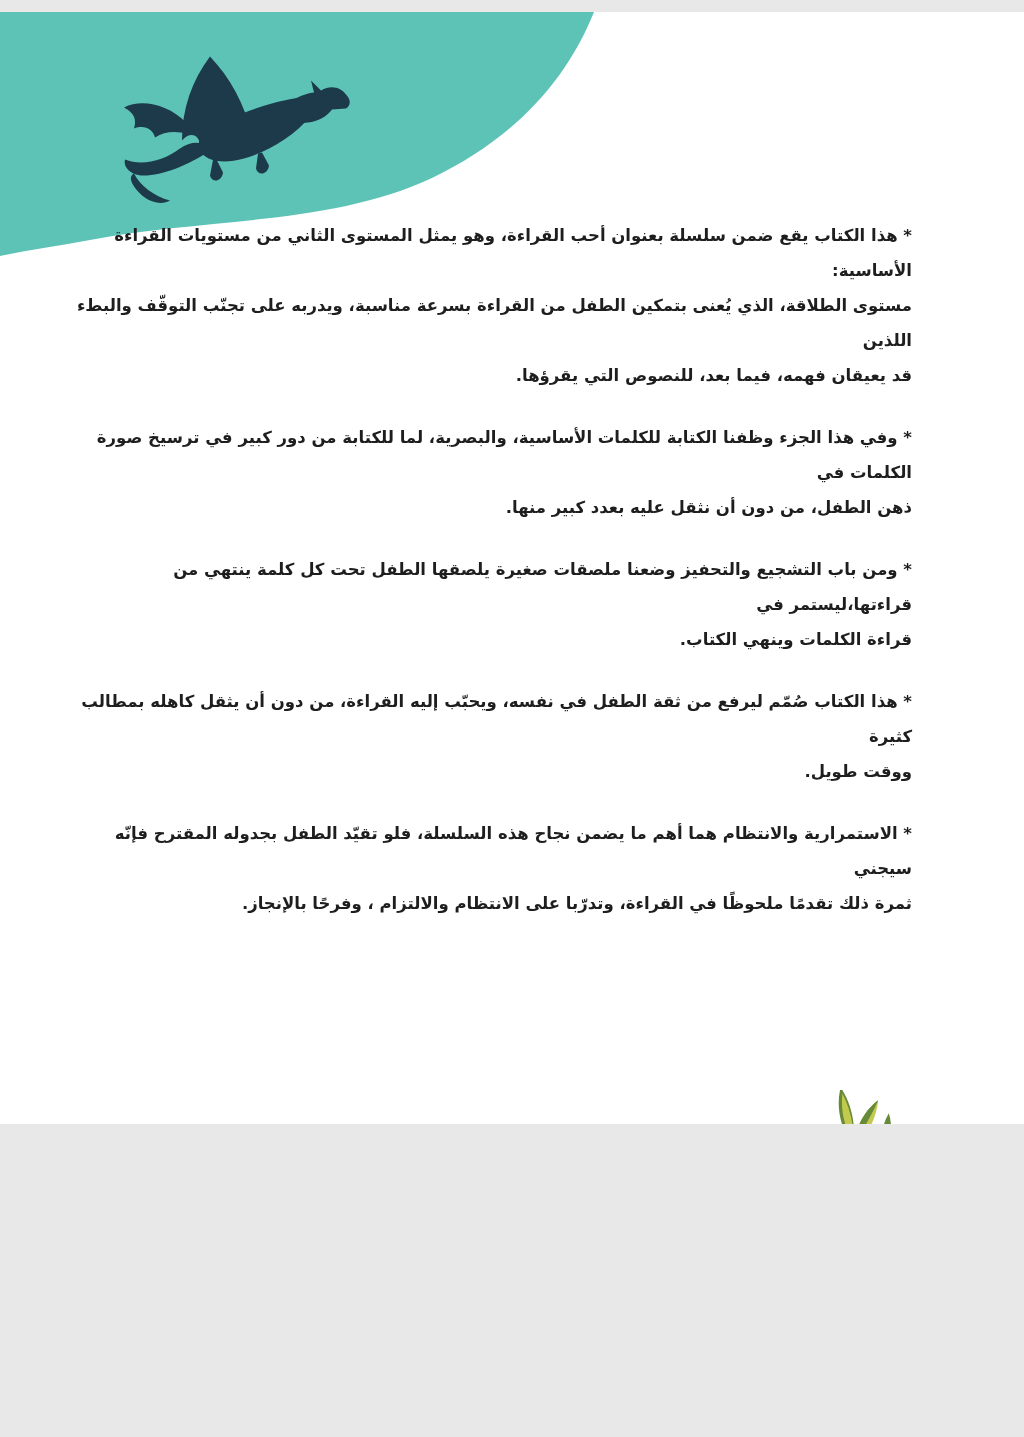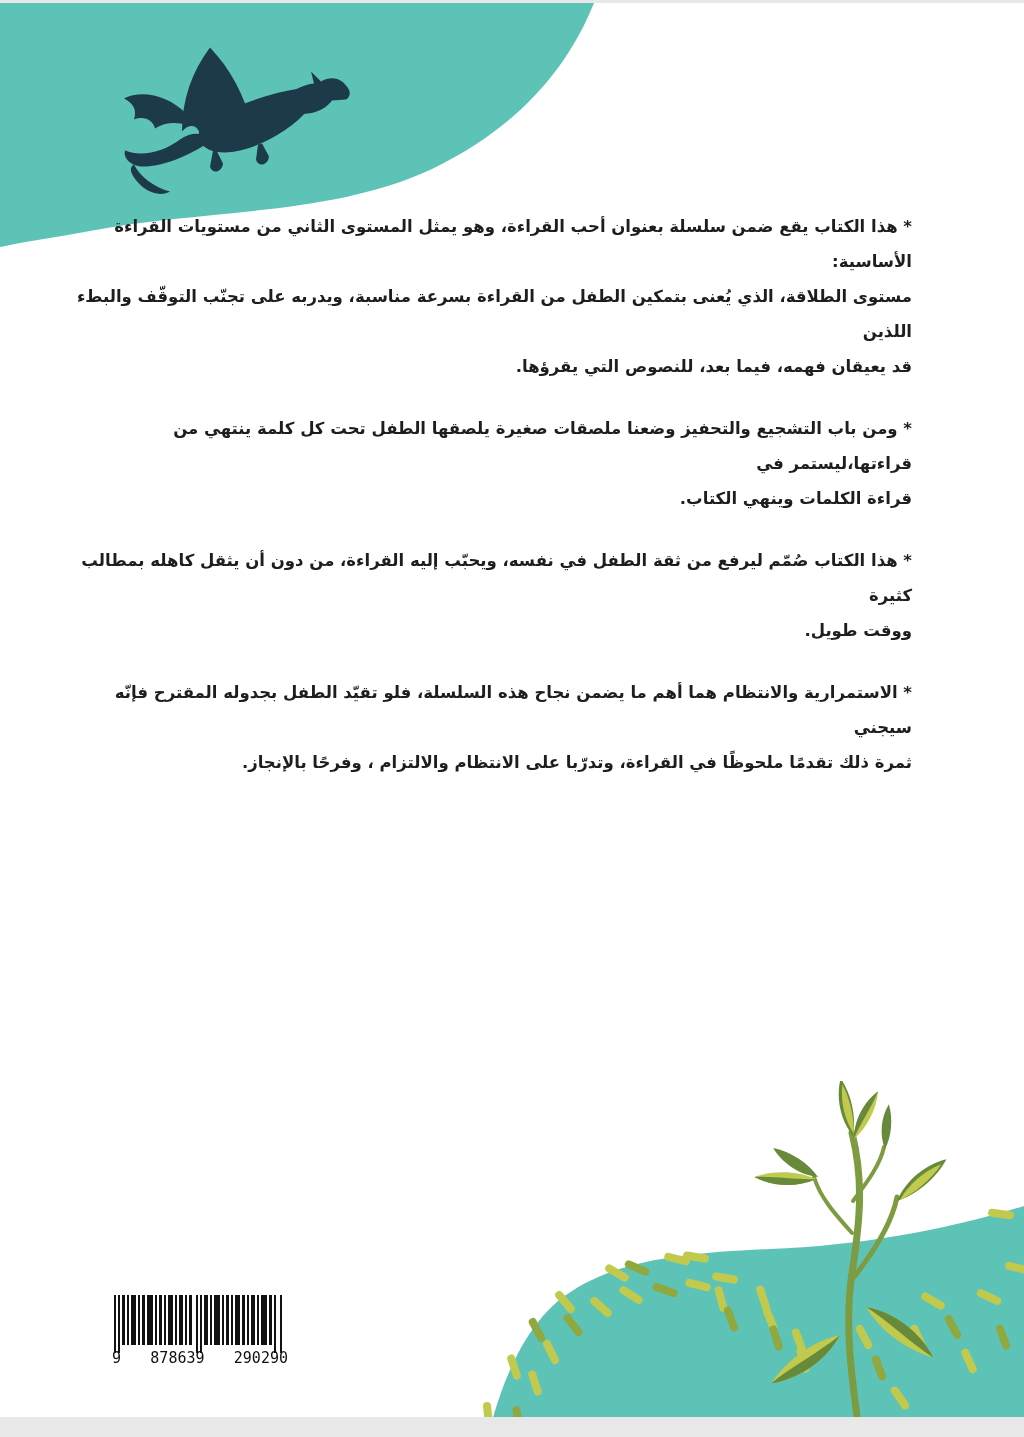--- a/index.html
+++ b/index.html
@@ -1,19 +1,19 @@
 <!DOCTYPE html>
 <html lang="ar" dir="rtl"><head>
 <meta charset="utf-8">
 <style>
   html,body{margin:0;padding:0;background:#e8e8e8;}
   .page{
     position:relative;
-    width:1024px;height:1414px;
-    margin:3px auto;
+    width:1024px;height:1112px;
+    margin:12px auto;
     background:#ffffff;
     overflow:hidden;
     font-family:"DejaVu Sans", sans-serif;
   }
   
   .bg-svg{position:absolute;left:0;top:0;width:1024px;height:1437px;pointer-events:none;}
   
   .dragon{position:absolute;left:112px;top:38px;width:240px;height:165px;}
   
   .text-block{
@@ -73,20 +73,22 @@
       <path d="M150,100 L157,113 C156,122 146,124 144,116 L146,101 Z"></path>
 
       <path d="M104,106 L111,120 C110,129 100,131 98,123 L101,107 Z"></path>
     </g>
   </svg>
 
   <main class="text-block">
     <p>* هذا الكتاب يقع ضمن سلسلة بعنوان أحب القراءة، وهو يمثل المستوى الثاني من مستويات القراءة الأساسية:
 مستوى الطلاقة، الذي يُعنى بتمكين الطفل من القراءة بسرعة مناسبة، ويدربه على تجنّب التوقّف والبطء اللذين
 قد يعيقان فهمه، فيما بعد، للنصوص التي يقرؤها.</p>
+    <p>* وفي هذا الجزء وظفنا الكتابة للكلمات الأساسية، والبصرية، لما للكتابة من دور كبير في ترسيخ صورة الكلمات في
+ذهن الطفل، من دون أن نثقل عليه بعدد كبير منها.</p>
     <p>* ومن باب التشجيع والتحفيز وضعنا ملصقات صغيرة يلصقها الطفل تحت كل كلمة ينتهي من قراءتها،ليستمر في
 قراءة الكلمات وينهي الكتاب.</p>
     <p>* هذا الكتاب صُمّم ليرفع من ثقة الطفل في نفسه، ويحبّب إليه القراءة، من دون أن يثقل كاهله بمطالب كثيرة
 ووقت طويل.</p>
     <p>* الاستمرارية والانتظام هما أهم ما يضمن نجاح هذه السلسلة، فلو تقيّد الطفل بجدوله المقترح فإنّه سيجني
 ثمرة ذلك تقدمًا ملحوظًا في القراءة، وتدرّبا على الانتظام والالتزام ، وفرحًا بالإنجاز.</p>
   </main>
 
   <div id="dashes">
       <div class="dash" style="left: 475px; top: 1408px; transform: rotate(84deg); background: rgb(194, 202, 78);"></div>

